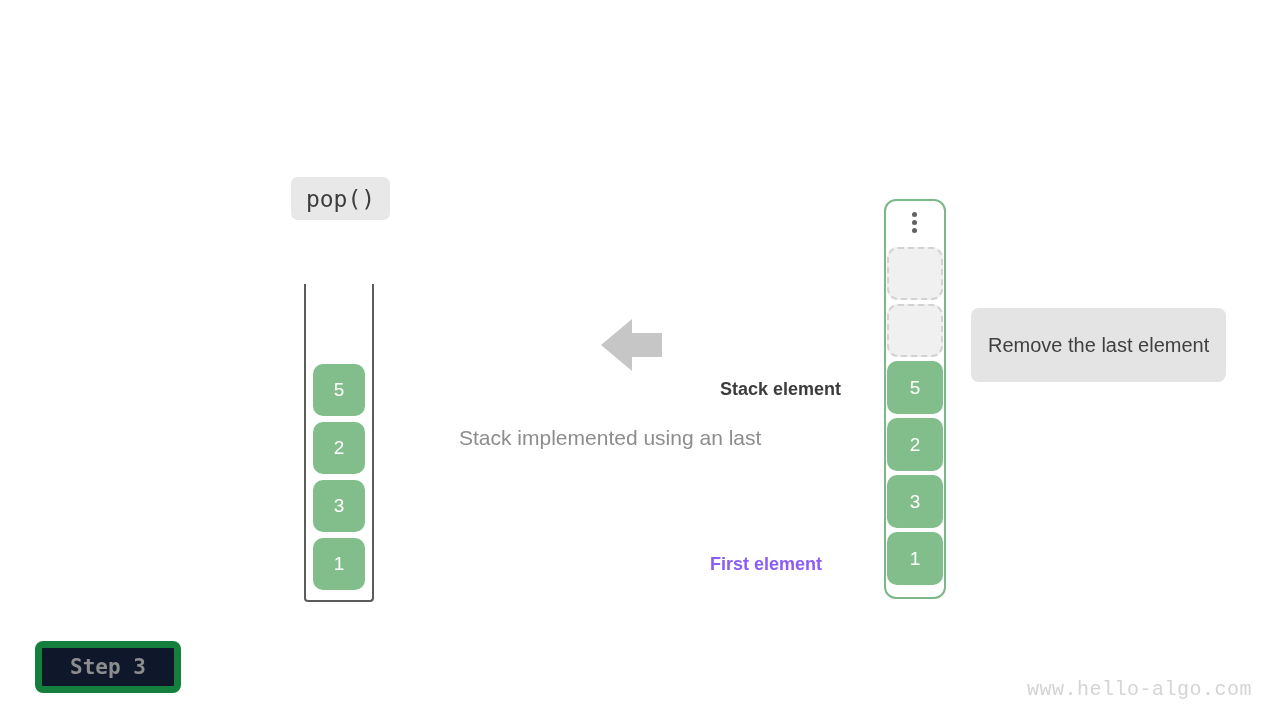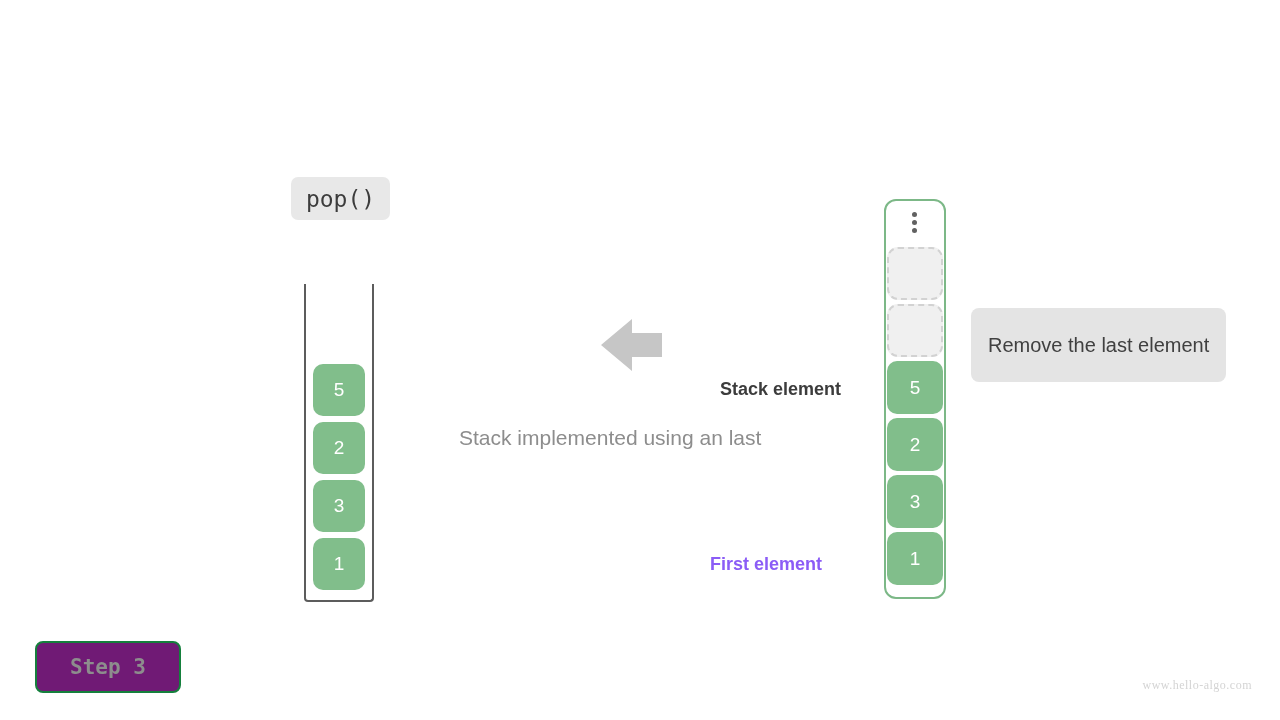--- a/index.html
+++ b/index.html
@@ -169,38 +169,38 @@
     white-space: nowrap;
   }
 
   
   #step-badge {
     position: absolute;
     left: 35px;
     top: 641px;
     width: 146px;
     height: 52px;
-    background: #701a75;
-    border: 2px solid #15803d;
+    background: #0f172a;
+    border: 7px solid #15803d;
     border-radius: 8px;
     display: flex;
     align-items: center;
     justify-content: center;
     font-family: "DejaVu Sans Mono", "Liberation Mono", monospace;
     font-weight: bold;
     font-size: 21px;
     color: #8d8d8d;
     box-sizing: border-box;
   }
   #watermark {
     position: absolute;
     right: 28px;
     top: 678px;
-    font-family: Liberation Serif, serif;
-    font-size: 12px;
+    font-family: Liberation Mono, monospace;
+    font-size: 20px;
     color: #d4d4d4;
     letter-spacing: 0.5px;
   }
 </style>
 </head>
 <body>
 
 <div id="op-label">pop()</div>
 
 <div id="stack-container"></div>

